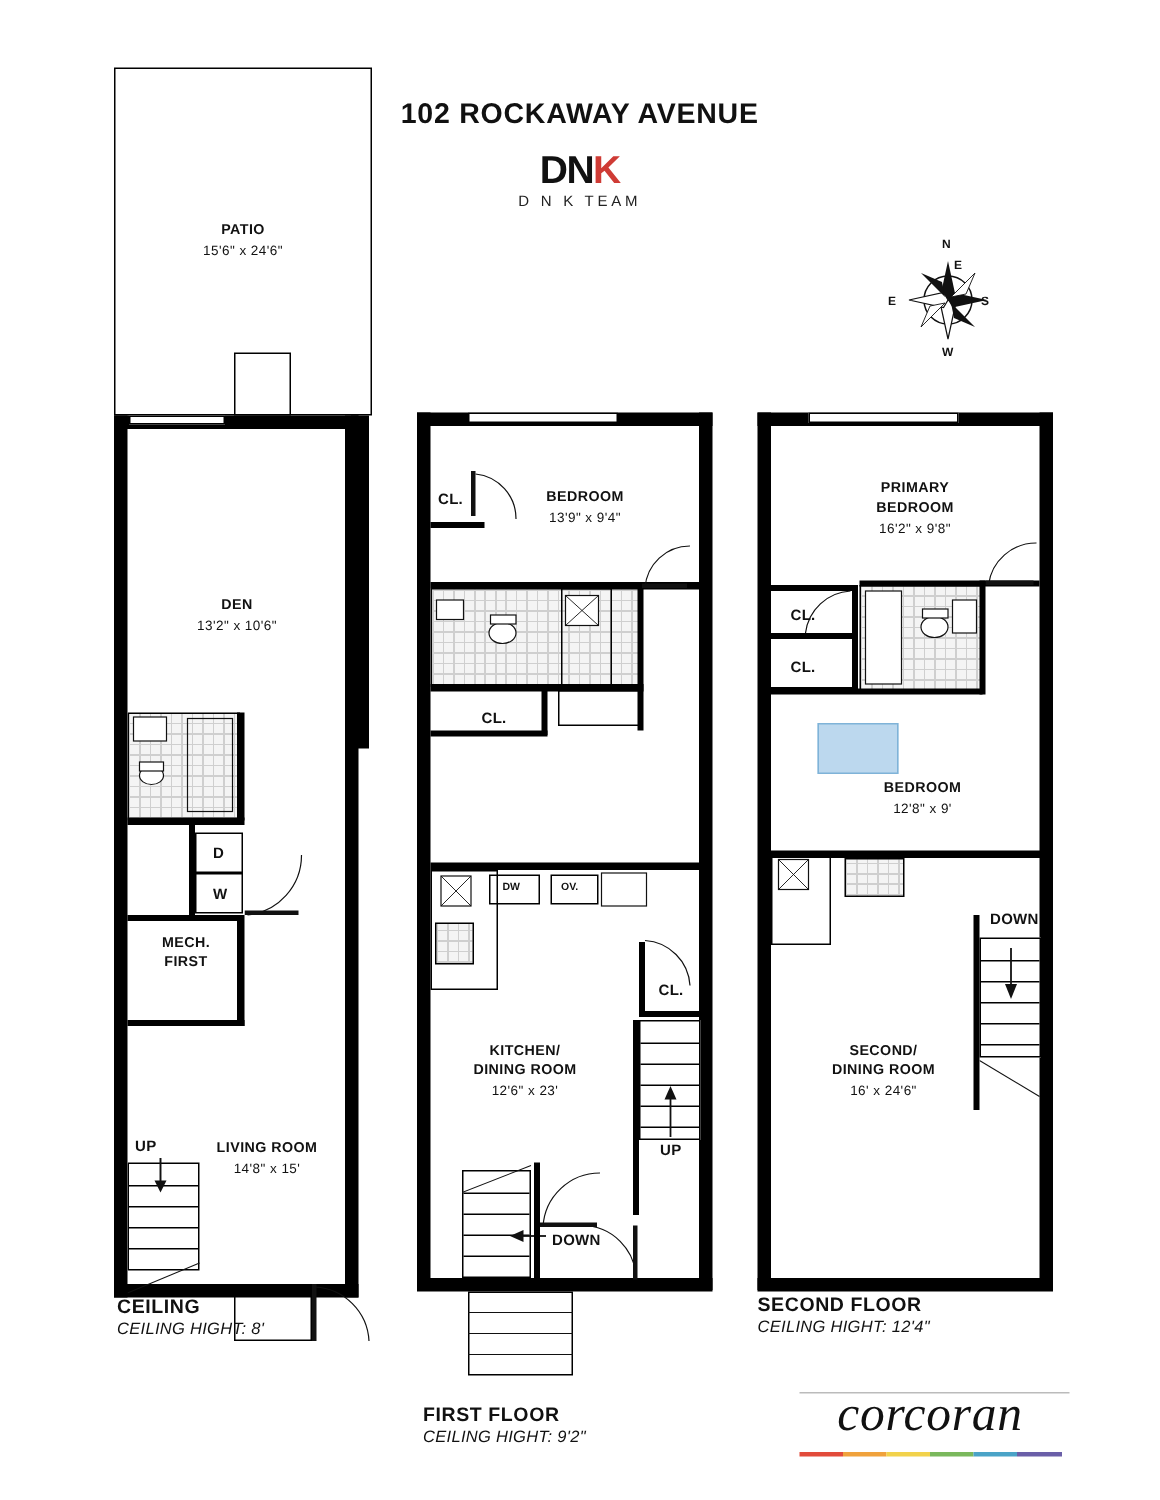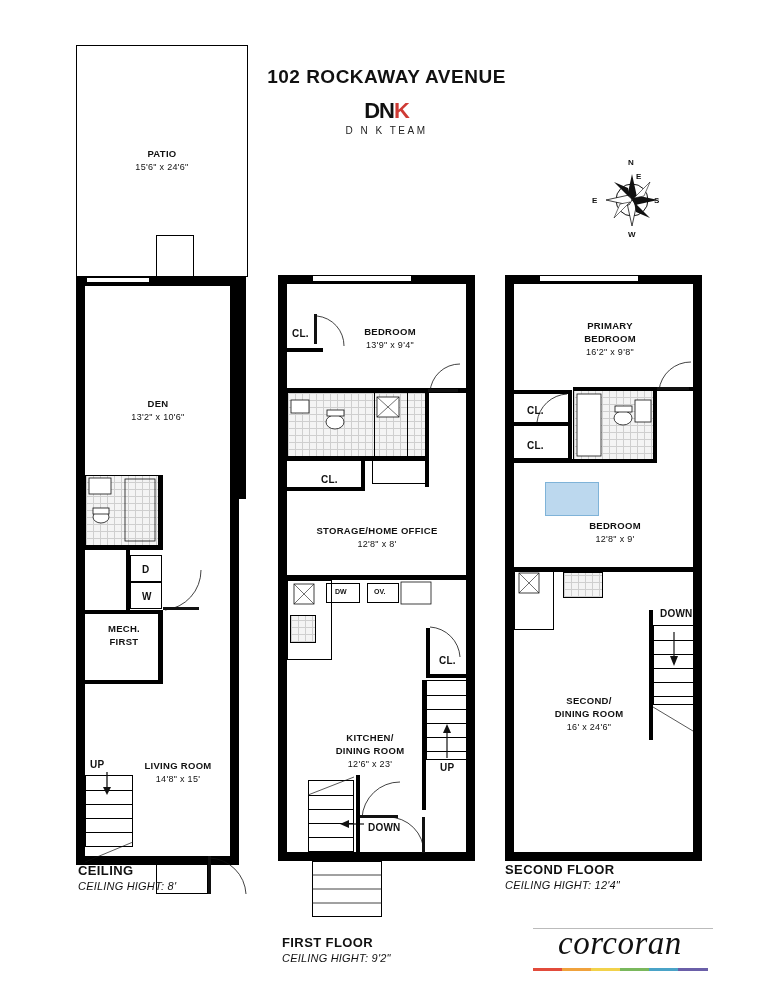--- a/index.html
+++ b/index.html
@@ -12,21 +12,21 @@
   }
   .abs{position:absolute;}
   .title{
     left:0;right:0;top:66px;text-align:center;
     font-size:19px;font-weight:bold;letter-spacing:.5px;
   }
   .logo{
     left:0;right:0;top:100px;text-align:center;
   }
   .logo .mark{
-    font-size:22px;font-weight:bold;letter-spacing:-1px;
+    font-size:26px;font-weight:bold;letter-spacing:-1px;
     line-height:1;
   }
   .logo .mark .k{color:#cf3b35;}
   .logo .sub{
     font-size:10px;letter-spacing:2.5px;margin-top:3px;color:#222;
   }
   
   .compass{left:592px;top:160px;width:80px;height:80px;}
   .compass .lbl{position:absolute;font-size:8px;font-weight:bold;}
 
@@ -210,42 +210,38 @@
   <div class="wall" style="left:147px;top:122px;width:4px;height:95px;"></div>
   <svg class="abs" style="left:150px;top:92px" width="34" height="32">
     <path d="M2 30 A 30 30 0 0 1 32 2" fill="none" stroke="#111" stroke-width=".8"></path>
     <rect x="0" y="27" width="30" height="3" fill="#111"></rect>
   </svg>
 
   <div class="tiny" style="left:43px;top:204px;">CL.</div>
   <div class="wall" style="left:9px;top:217px;width:78px;height:4px;"></div>
   <div class="wall" style="left:83px;top:190px;width:4px;height:30px;"></div>
 
-  <div class="room" style="left:10px;top:255px;width:178px;">
-    <div class="n">STORAGE/HOME OFFICE</div>
-    <div class="d">12'8" x 8'</div>
-  </div>
   <div class="wall" style="left:9px;top:305px;width:180px;height:5px;"></div>
 
   <div class="thin" style="left:48px;top:313px;width:34px;height:20px;"></div>
   <div class="tiny2" style="left:57px;top:318px;">DW</div>
   <div class="thin" style="left:89px;top:313px;width:32px;height:20px;"></div>
   <div class="tiny2" style="left:96px;top:318px;">OV.</div>
   <svg class="abs" style="left:14px;top:311px" width="26" height="26">
     <rect x="2" y="3" width="20" height="20" fill="#fff" stroke="#111" stroke-width=".8"></rect>
     <line x1="2" y1="3" x2="22" y2="23" stroke="#111" stroke-width=".6"></line>
     <line x1="22" y1="3" x2="2" y2="23" stroke="#111" stroke-width=".6"></line>
   </svg>
   <div class="thin" style="left:9px;top:310px;width:45px;height:80px;"></div>
   <div class="tile" style="left:12px;top:345px;width:26px;height:28px;"></div>
   <svg class="abs" style="left:122px;top:310px" width="34" height="26">
     <rect x="1" y="2" width="30" height="22" fill="#fff" stroke="#111" stroke-width=".8"></rect>
   </svg>
 
-  <div class="room" style="left:32px;top:425px;width:120px;margin-top:37px;">
+  <div class="room" style="left:12px;top:425px;width:120px;">
     <div class="n">KITCHEN/</div>
     <div class="n">DINING ROOM</div>
     <div class="d">12'6" x 23'</div>
   </div>
 
   <div class="tiny" style="left:161px;top:385px;">CL.</div>
   <div class="wall" style="left:148px;top:358px;width:4px;height:50px;"></div>
   <div class="wall" style="left:148px;top:404px;width:41px;height:4px;"></div>
   <svg class="abs" style="left:150px;top:355px" width="34" height="34">
     <path d="M2 2 A 32 32 0 0 1 32 32" fill="none" stroke="#111" stroke-width=".8"></path>

